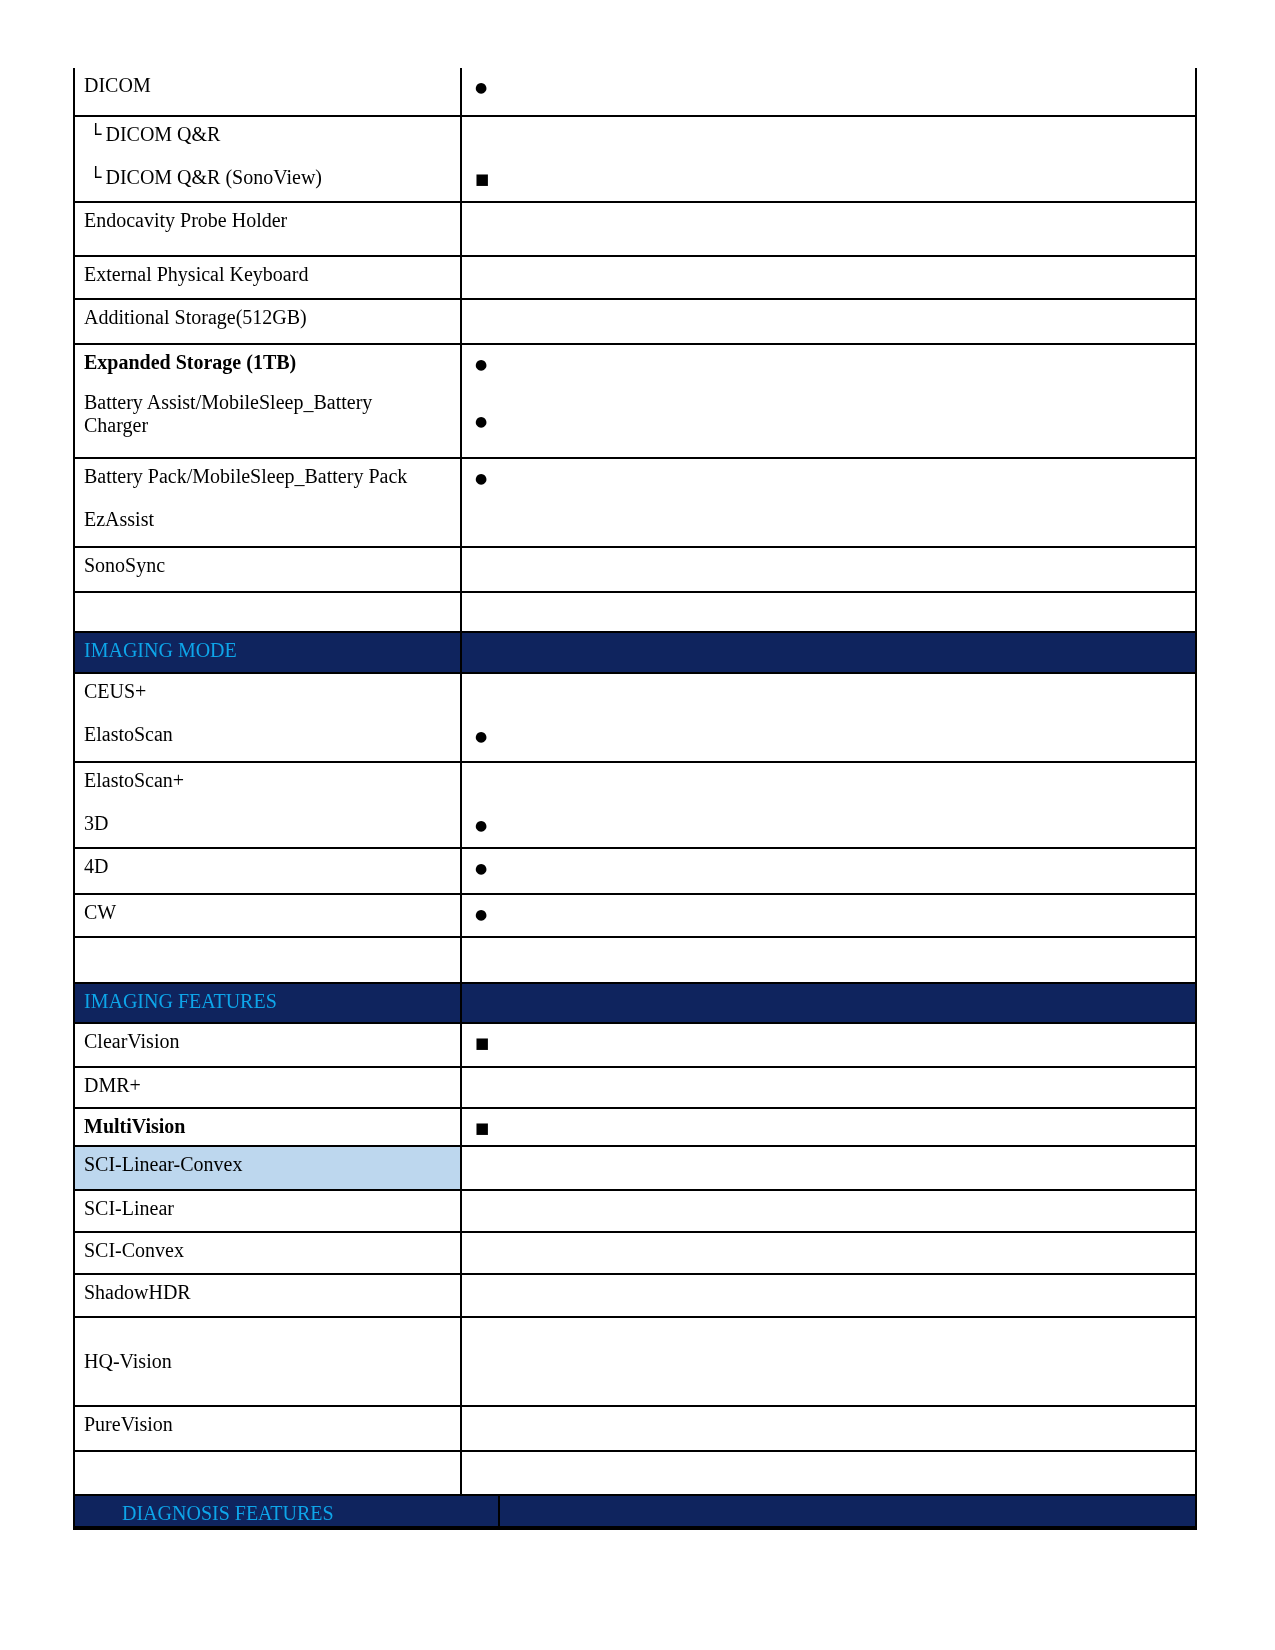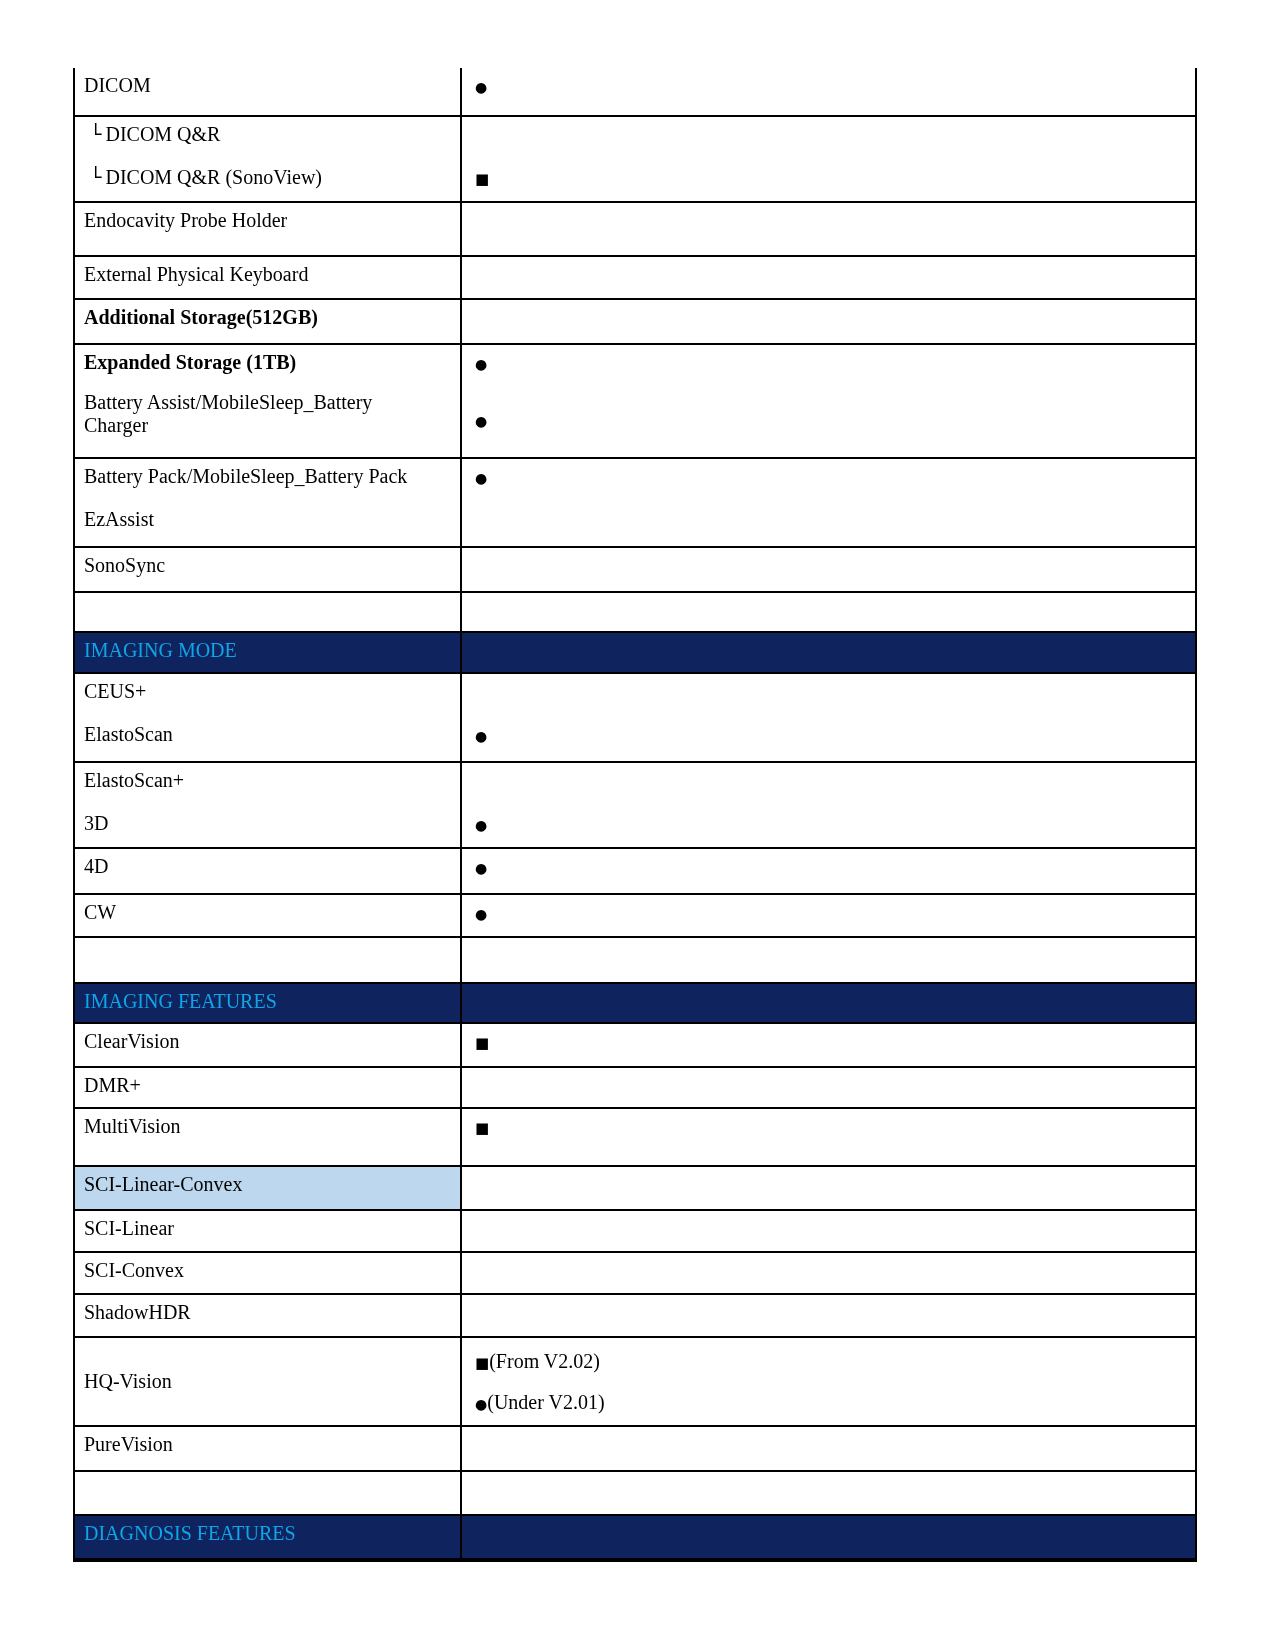--- a/index.html
+++ b/index.html
@@ -56,21 +56,21 @@
           <div class="cr"></div>
         </div>
       </div>
       <div class="row">
         <div class="subrow" style="height: 41px;">
           <div class="cl"><span class="lbl">External Physical Keyboard</span></div>
           <div class="cr"></div>
         </div>
       </div>
       <div class="row">
-        <div class="subrow" style="height: 43px; font-weight: bold;">
+        <div class="subrow" style="height: 43px;">
           <div class="cl"><span class="lbl">Additional Storage(512GB)</span></div>
           <div class="cr"></div>
         </div>
       </div>
       <div class="row">
         <div class="subrow" style="height: 40px; font-weight: bold;">
           <div class="cl"><span class="lbl">Expanded Storage (1TB)</span></div>
           <div class="cr"><span class="marker dot">●</span></div>
         </div>
         <div class="subrow tall" style="height: 72px; justify-content: flex-end;">
@@ -158,21 +158,21 @@
           <div class="cr"><span class="marker sq">■</span></div>
         </div>
       </div>
       <div class="row">
         <div class="subrow" style="height: 39px;">
           <div class="cl"><span class="lbl">DMR+</span></div>
           <div class="cr"></div>
         </div>
       </div>
       <div class="row">
-        <div class="subrow" style="height: 56px;">
+        <div class="subrow" style="height: 36px; font-weight: bold;">
           <div class="cl"><span class="lbl">MultiVision</span></div>
           <div class="cr"><span class="marker sq">■</span></div>
         </div>
       </div>
       <div class="row hl-row">
         <div class="subrow" style="height: 42px;">
           <div class="cl"><span class="lbl">SCI-Linear-Convex</span></div>
           <div class="cr"></div>
         </div>
       </div>
@@ -191,37 +191,33 @@
       <div class="row">
         <div class="subrow" style="height: 41px;">
           <div class="cl"><span class="lbl">ShadowHDR</span></div>
           <div class="cr"></div>
         </div>
       </div>
       <div class="row hq" style="height: 87px;">
         <div class="cl">
           <span class="lbl">HQ-Vision</span>
         </div>
-        <div class="cr">
-          <div class="hq-line"><span class="marker sq">■</span><span class="note">(From V2.02)</span></div>
-          <div class="hq-line"><span class="marker dot">●</span><span class="note">(Under V2.01)</span></div>
-        </div>
       </div>
       <div class="row">
         <div class="subrow" style="height: 43px;">
           <div class="cl"><span class="lbl">PureVision</span></div>
           <div class="cr"></div>
         </div>
       </div>
       <div class="row">
         <div class="subrow" style="height: 42px;">
           <div class="cl"></div>
           <div class="cr"></div>
         </div>
       </div>
       <div class="row section" style="border-bottom-width: 4px;">
-        <div class="subrow" style="height: 42px;">
+        <div class="subrow" style="height: 30px; padding-left: 38px;">
           <div class="cl"><span class="lbl">DIAGNOSIS FEATURES</span></div>
           <div class="cr"></div>
         </div>
       </div>
     </div>
 </div>
 
 </body></html>

